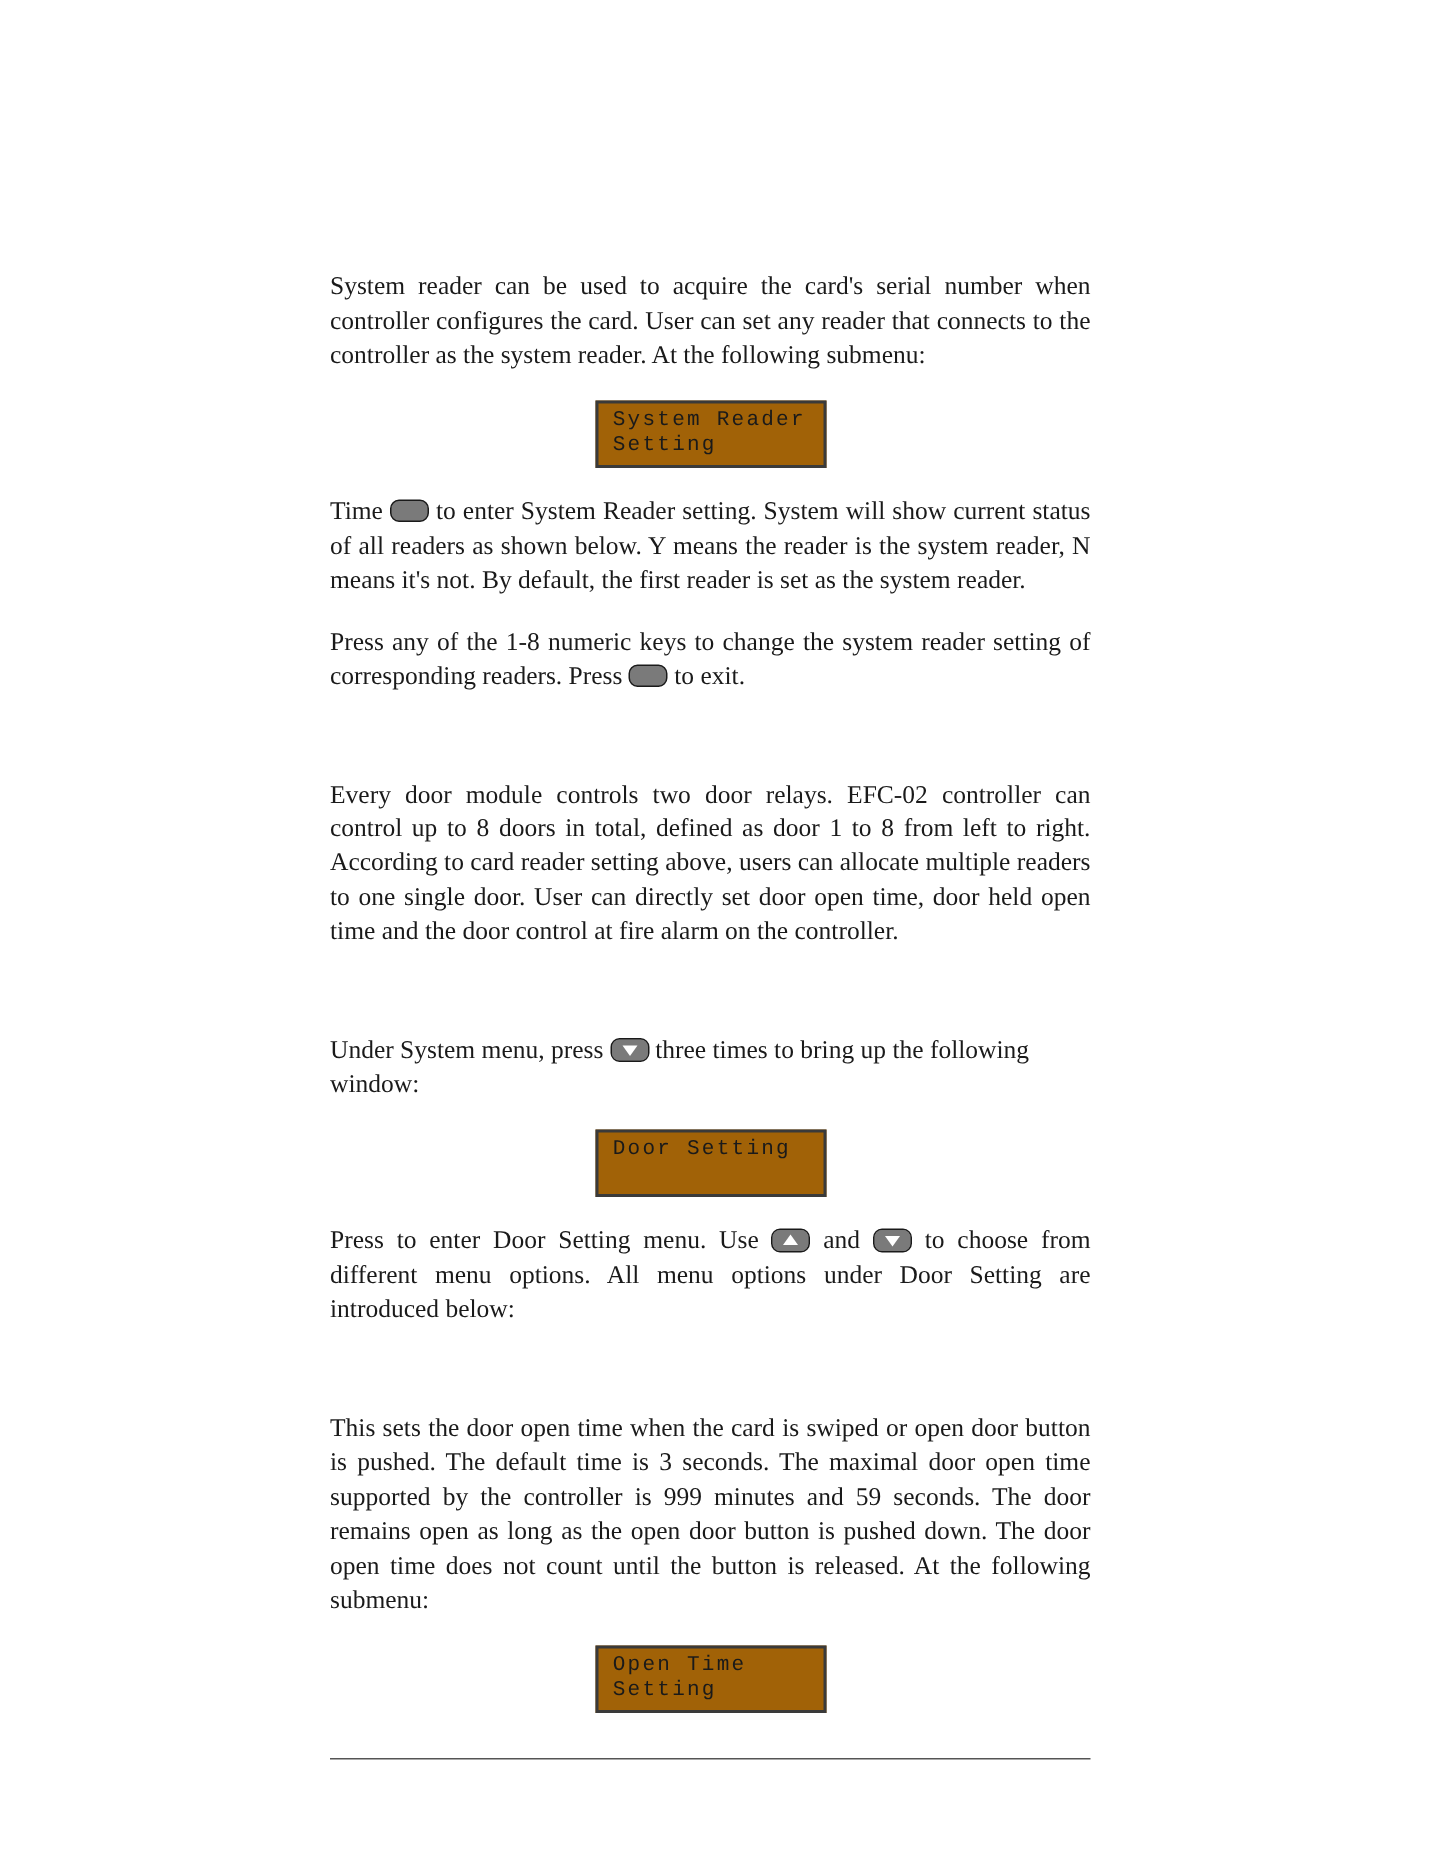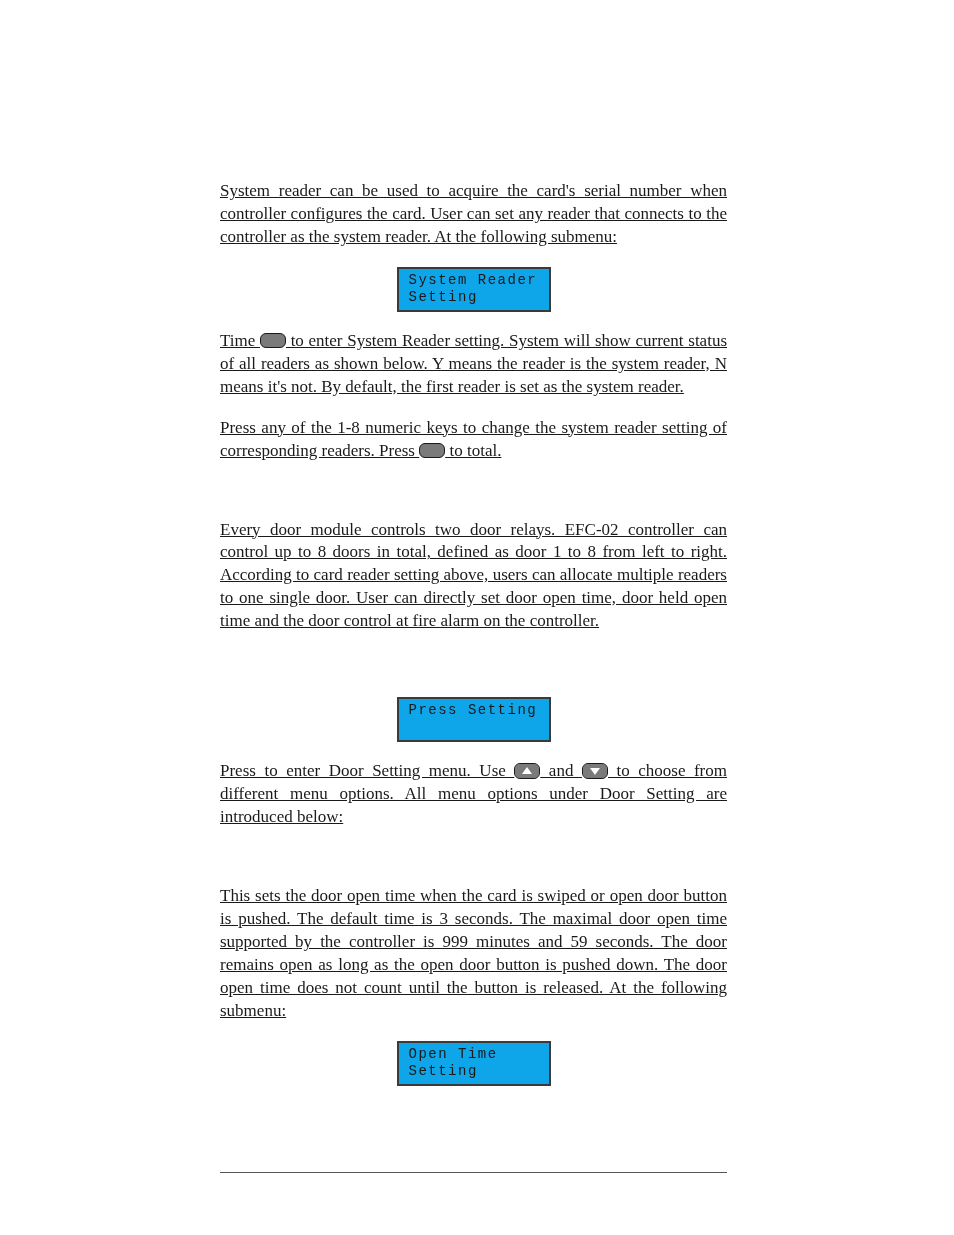--- a/index.html
+++ b/index.html
@@ -8,35 +8,34 @@
       background: #fff;
       font-family: "Times New Roman", Georgia, serif;
       color: #1a1a1a;
     }
     .page {
       width: 862px;
       height: 1235px;
       position: relative;
       box-sizing: border-box;
       padding: 180px 135px 60px 220px;
-      text-decoration: underline;
     }
     .body-text {
       font-size: 17px;
       line-height: 1.35;
       margin: 0 0 18px 0;
     }
     .body-text.justify { text-align: justify; }
     .lcd-wrap {
       text-align: center;
       margin: 8px 0 18px 0;
     }
     .lcd {
       display: inline-block;
-      background: #0ea5e9;
+      background: #a16207;
       border: 2px solid #3a3a3a;
       padding: 3px 10px;
       font-family: "Courier New", monospace;
       font-size: 14px;
       letter-spacing: 1.5px;
       text-align: left;
       min-width: 130px;
       line-height: 1.25;
       color: #1a1a1a;
     }
@@ -80,33 +79,39 @@
       <div class="row">Setting</div>
     </div>
   </div>
 
   <p class="body-text justify">
     <span>Time </span><span class="hw-btn"></span><span> to enter System Reader setting. System will show current status of all readers as shown below. Y means the reader is the system reader, N means it's not. By default, the first reader is set as the system reader.</span>
   </p>
 
 
   <p class="body-text justify">
-    <span>Press any of the 1-8 numeric keys to change the system reader setting of corresponding readers. Press </span><span class="hw-btn"></span><span> to total.</span>
+    <span>Press any of the 1-8 numeric keys to change the system reader setting of corresponding readers. Press </span><span class="hw-btn"></span><span> to exit.</span>
   </p>
 
   <div class="spacer-md"></div>
 
   <p class="body-text justify">Every door module controls two door relays. EFC-02 controller can control up to 8 doors in total, defined as door 1 to 8 from left to right. According to card reader setting above, users can allocate multiple readers to one single door. User can directly set door open time, door held open time and the door control at fire alarm on the controller.</p>
 
   <div class="spacer-md"></div>
 
+  <p class="body-text">
+    <span>Under System menu, press </span><span class="hw-btn arrow"><svg viewBox="0 0 24 14">
+          <rect x="0" y="0" width="24" height="14" rx="5" fill="#7a7a7a"></rect>
+          <polygon points="7,4 17,4 12,11" fill="#fff"></polygon>
+        </svg></span><span> three times to bring up the following window:</span>
+  </p>
 
   <div class="lcd-wrap">
     <div class="lcd">
-      <div class="row">Press Setting</div>
+      <div class="row">Door Setting</div>
       <div class="row"> </div>
     </div>
   </div>
 
   <p class="body-text justify">
     <span>Press to enter Door Setting menu. Use </span><span class="hw-btn arrow"><svg viewBox="0 0 24 14">
           <rect x="0" y="0" width="24" height="14" rx="5" fill="#7a7a7a"></rect>
           <polygon points="7,10 17,10 12,3" fill="#fff"></polygon>
         </svg></span><span> and </span><span class="hw-btn arrow"><svg viewBox="0 0 24 14">
           <rect x="0" y="0" width="24" height="14" rx="5" fill="#7a7a7a"></rect>

